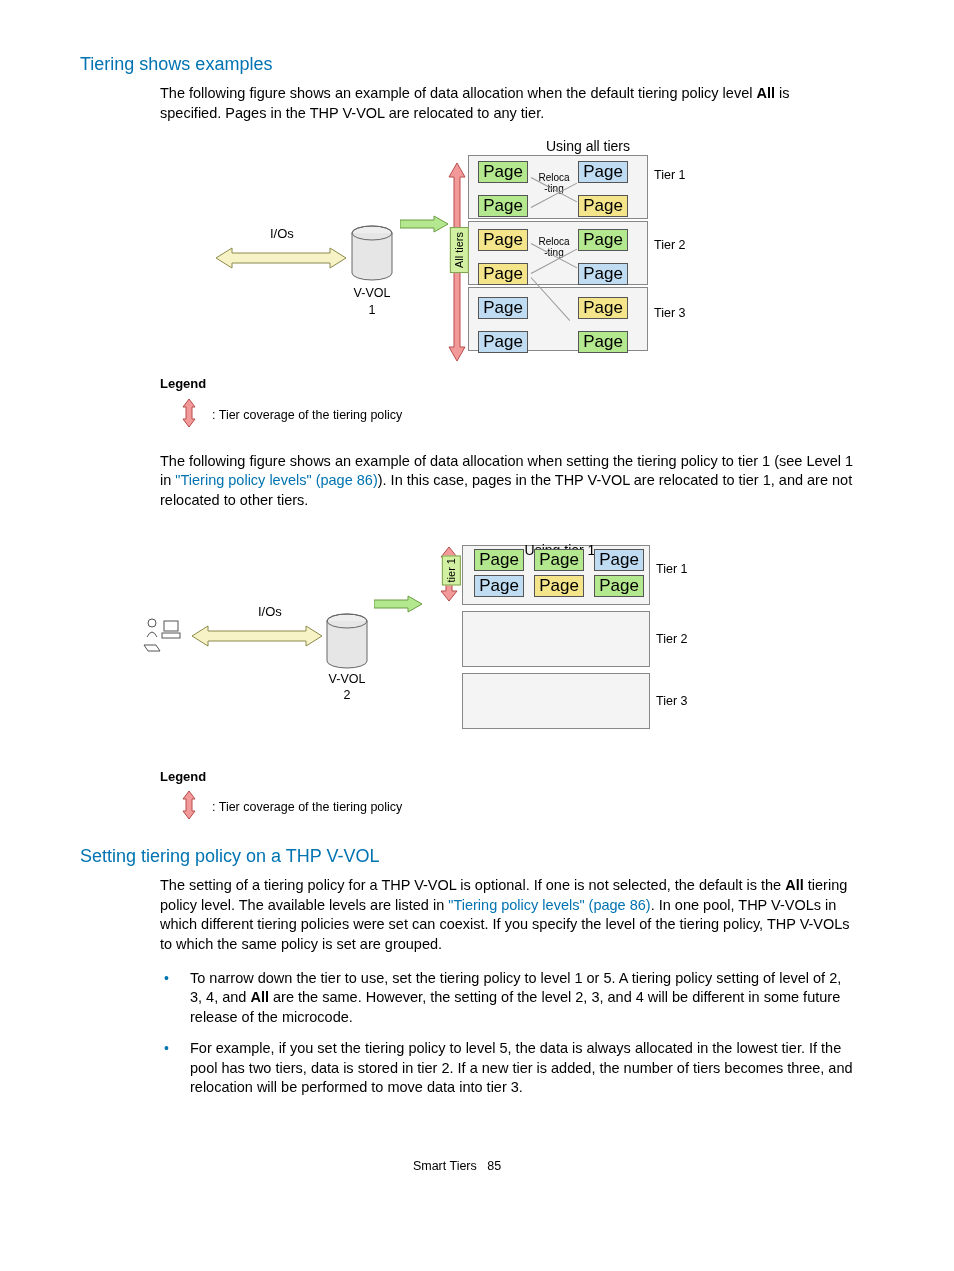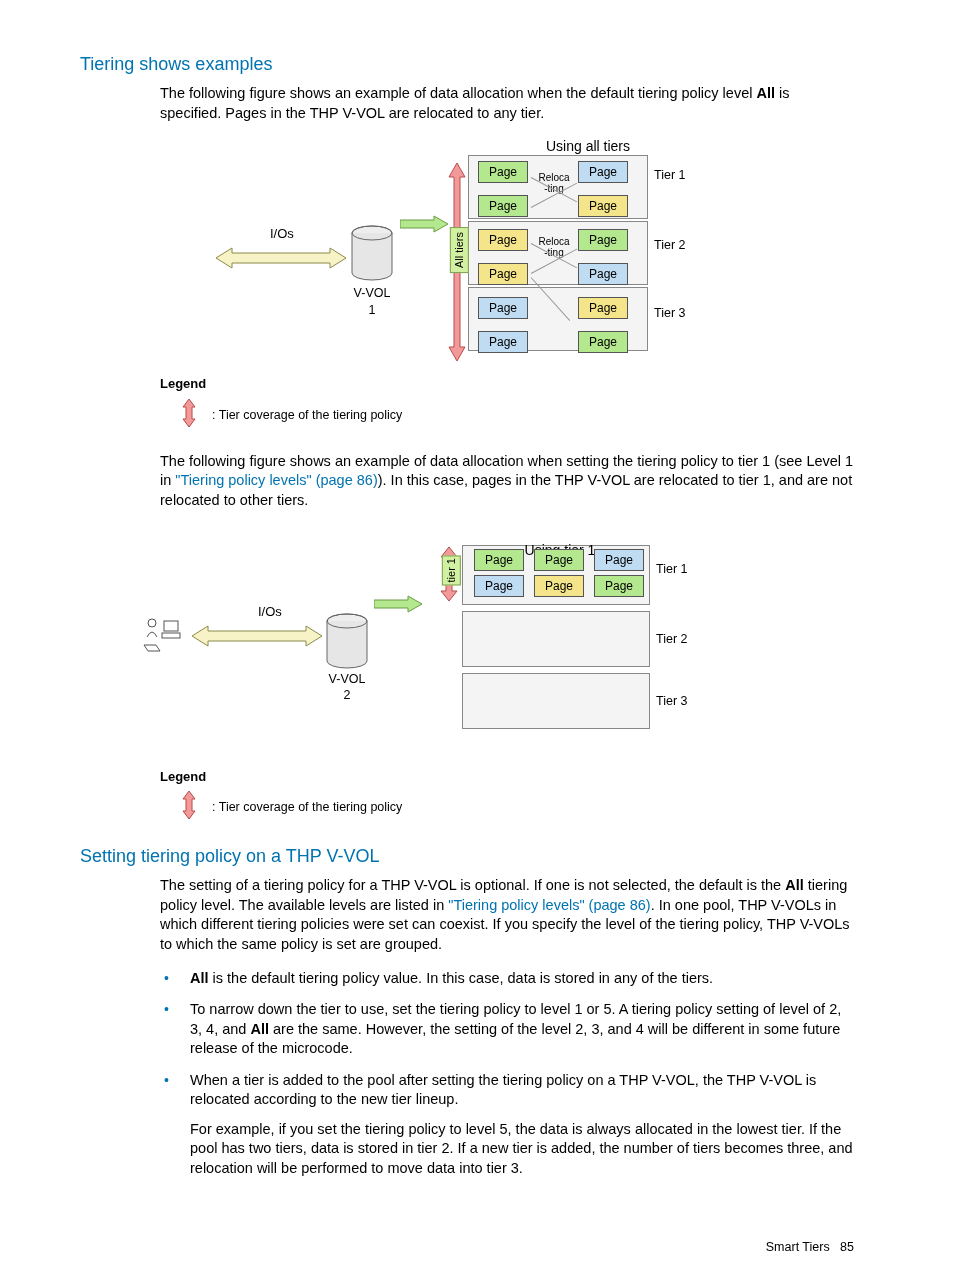--- a/index.html
+++ b/index.html
@@ -36,21 +36,21 @@
   ul.bullets > li::before {
     content: "•";
     position: absolute;
     left: 4px;
     top: 0;
     color: #0073b1;
     font-size: 14px;
   }
   .li-extra { margin-top: 10px; }
   .footer {
-    text-align: right;
+    text-align: center;
     font-size: 12.5px;
     margin: 60px 40px 0 0;
   }
 
   
   .diagram-wrap {
     position: relative;
     margin: 10px auto 8px 120px;
   }
   .dia1 { width: 580px; height: 230px; }
@@ -110,21 +110,21 @@
   .page-col {
     position: absolute;
     width: 56px;
     top: 24px;
   }
   .dia1 .col-a { left: 298px; }
   .dia1 .col-b { left: 398px; }
   .page-box {
     width: 48px; height: 20px;
     border: 1px solid #555;
-    font-size: 12px;
+    font-size: 17px;
     text-align: center;
     line-height: 20px;
     margin-bottom: 12px;
   }
   .pg-green  { background: #b4e88e; }
   .pg-yellow { background: #f5e58a; }
   .pg-blue   { background: #bfdcf3; }
   .reloc-text {
     position: absolute;
     font-size: 10px;
@@ -393,26 +393,22 @@
 </div>
 
 <div class="section-heading">Setting tiering policy on a THP V-VOL</div>
 
 <div class="body-text">
   <span>The setting of a tiering policy for a THP V-VOL is optional. If one is not selected, the default is the </span><b>All</b><span> tiering policy level. The available levels are listed in </span><span class="link">"Tiering policy levels" (page 86)</span><span>. In one pool, THP V-VOLs in which different tiering policies were set can coexist. If you specify the level of the tiering policy, THP V-VOLs to which the same policy is set are grouped.</span>
 </div>
 
 <ul class="bullets">
   <li>
-    <b>All</b><span> is the default tiering policy value. In this case, data is stored in any of the tiers.</span>
-  </li>
-  <li>
     <span>To narrow down the tier to use, set the tiering policy to level 1 or 5. A tiering policy setting of level of 2, 3, 4, and </span><b>All</b><span> are the same. However, the setting of the level 2, 3, and 4 will be different in some future release of the microcode.</span>
   </li>
   <li>
-    <span>When a tier is added to the pool after setting the tiering policy on a THP V-VOL, the THP V-VOL is relocated according to the new tier lineup.</span>
     <div class="li-extra">For example, if you set the tiering policy to level 5, the data is always allocated in the lowest tier. If the pool has two tiers, data is stored in tier 2. If a new tier is added, the number of tiers becomes three, and relocation will be performed to move data into tier 3.</div>
   </li>
 </ul>
 
 <div class="footer">
   <span>Smart Tiers</span>&nbsp;&nbsp;&nbsp;<span>85</span>
 </div>
 
 </body></html>

